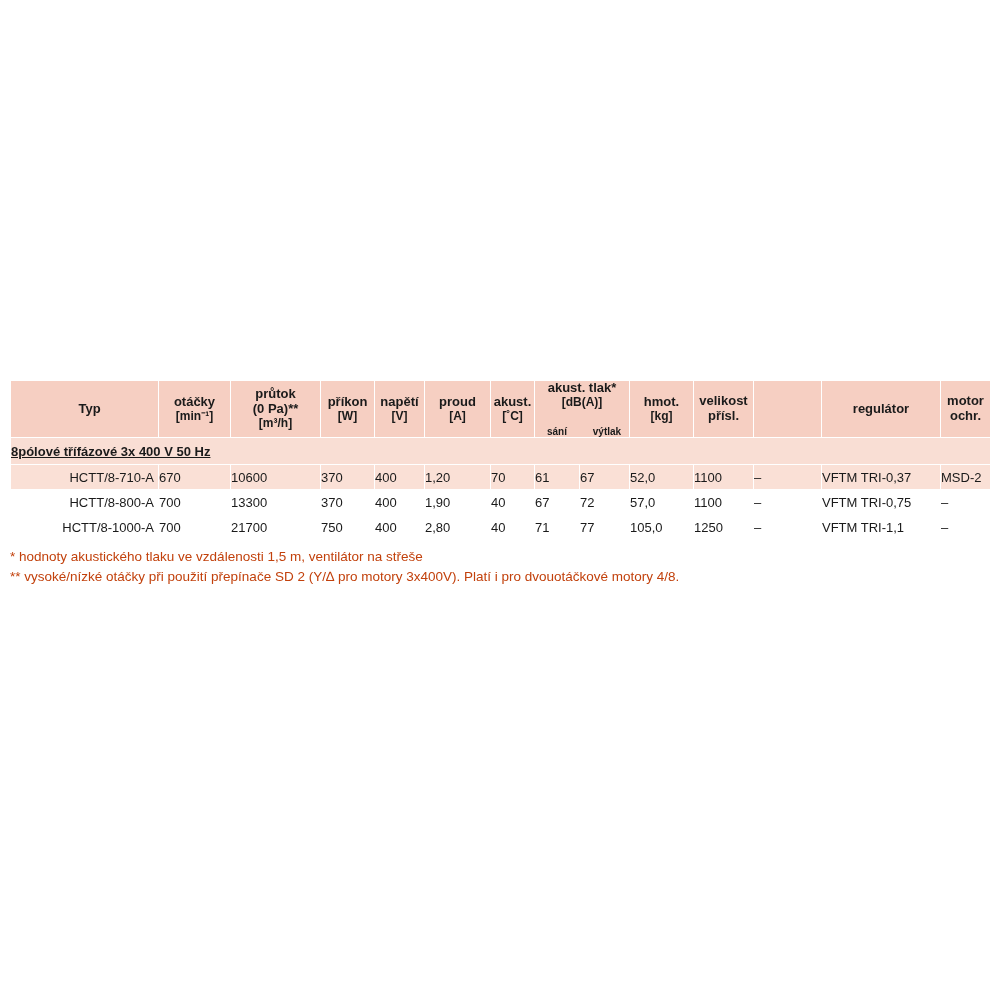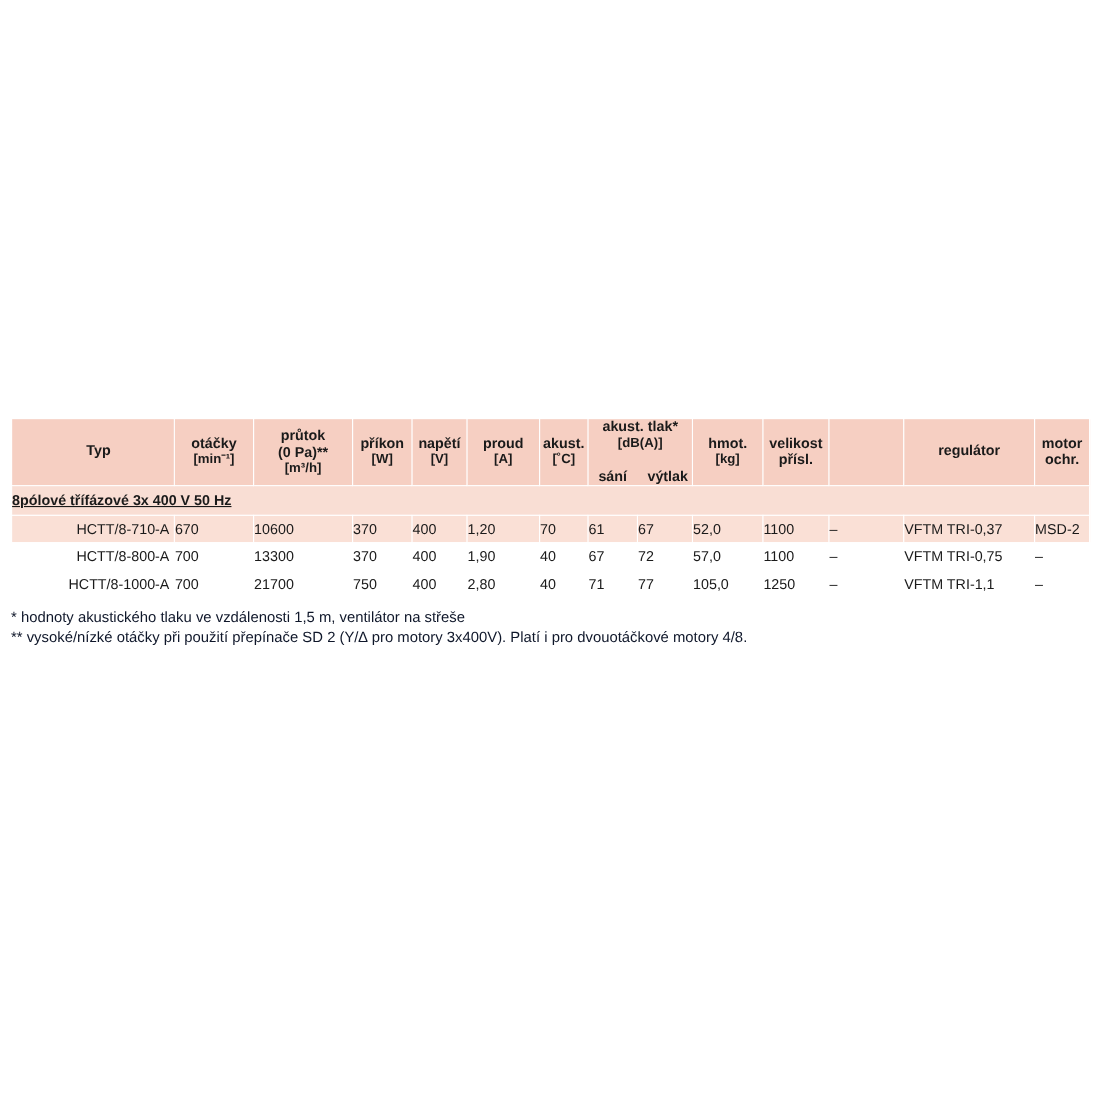--- a/index.html
+++ b/index.html
@@ -49,21 +49,21 @@
   .unit {
     font-weight: bold;
     font-size: 12px;
     display: block;
   }
   .sub-split {
     display: flex;
     justify-content: space-between;
     gap: 6px;
     font-weight: bold;
-    font-size: 13px;
+    font-size: 10px;
     margin-top: 16px;
   }
   .sub-split span { flex: 1; text-align: center; }
 
   
   .section-row td {
     background: #f9ded4;
     font-weight: bold;
     font-size: 13px;
     height: 26px;
@@ -86,21 +86,21 @@
   }
   tr.shade-a td { background: #fae0d6; }
   tr.shade-b td { background: #ffffff; }
   tr.shade-c td { background: #fbe2d8; }
   tr.shade-d td { background: #ffffff; }
 
   .notes {
     margin-top: 7px;
     font-size: 13.5px;
     line-height: 1.45;
-    color: #0f172a;
+    color: #c2410c;
   }
   .notes div { white-space: nowrap; }
 </style>
 </head>
 <body>
 
 <div class="sheet">
   <table class="spec">
     <colgroup>
       <col style="width:148px">

